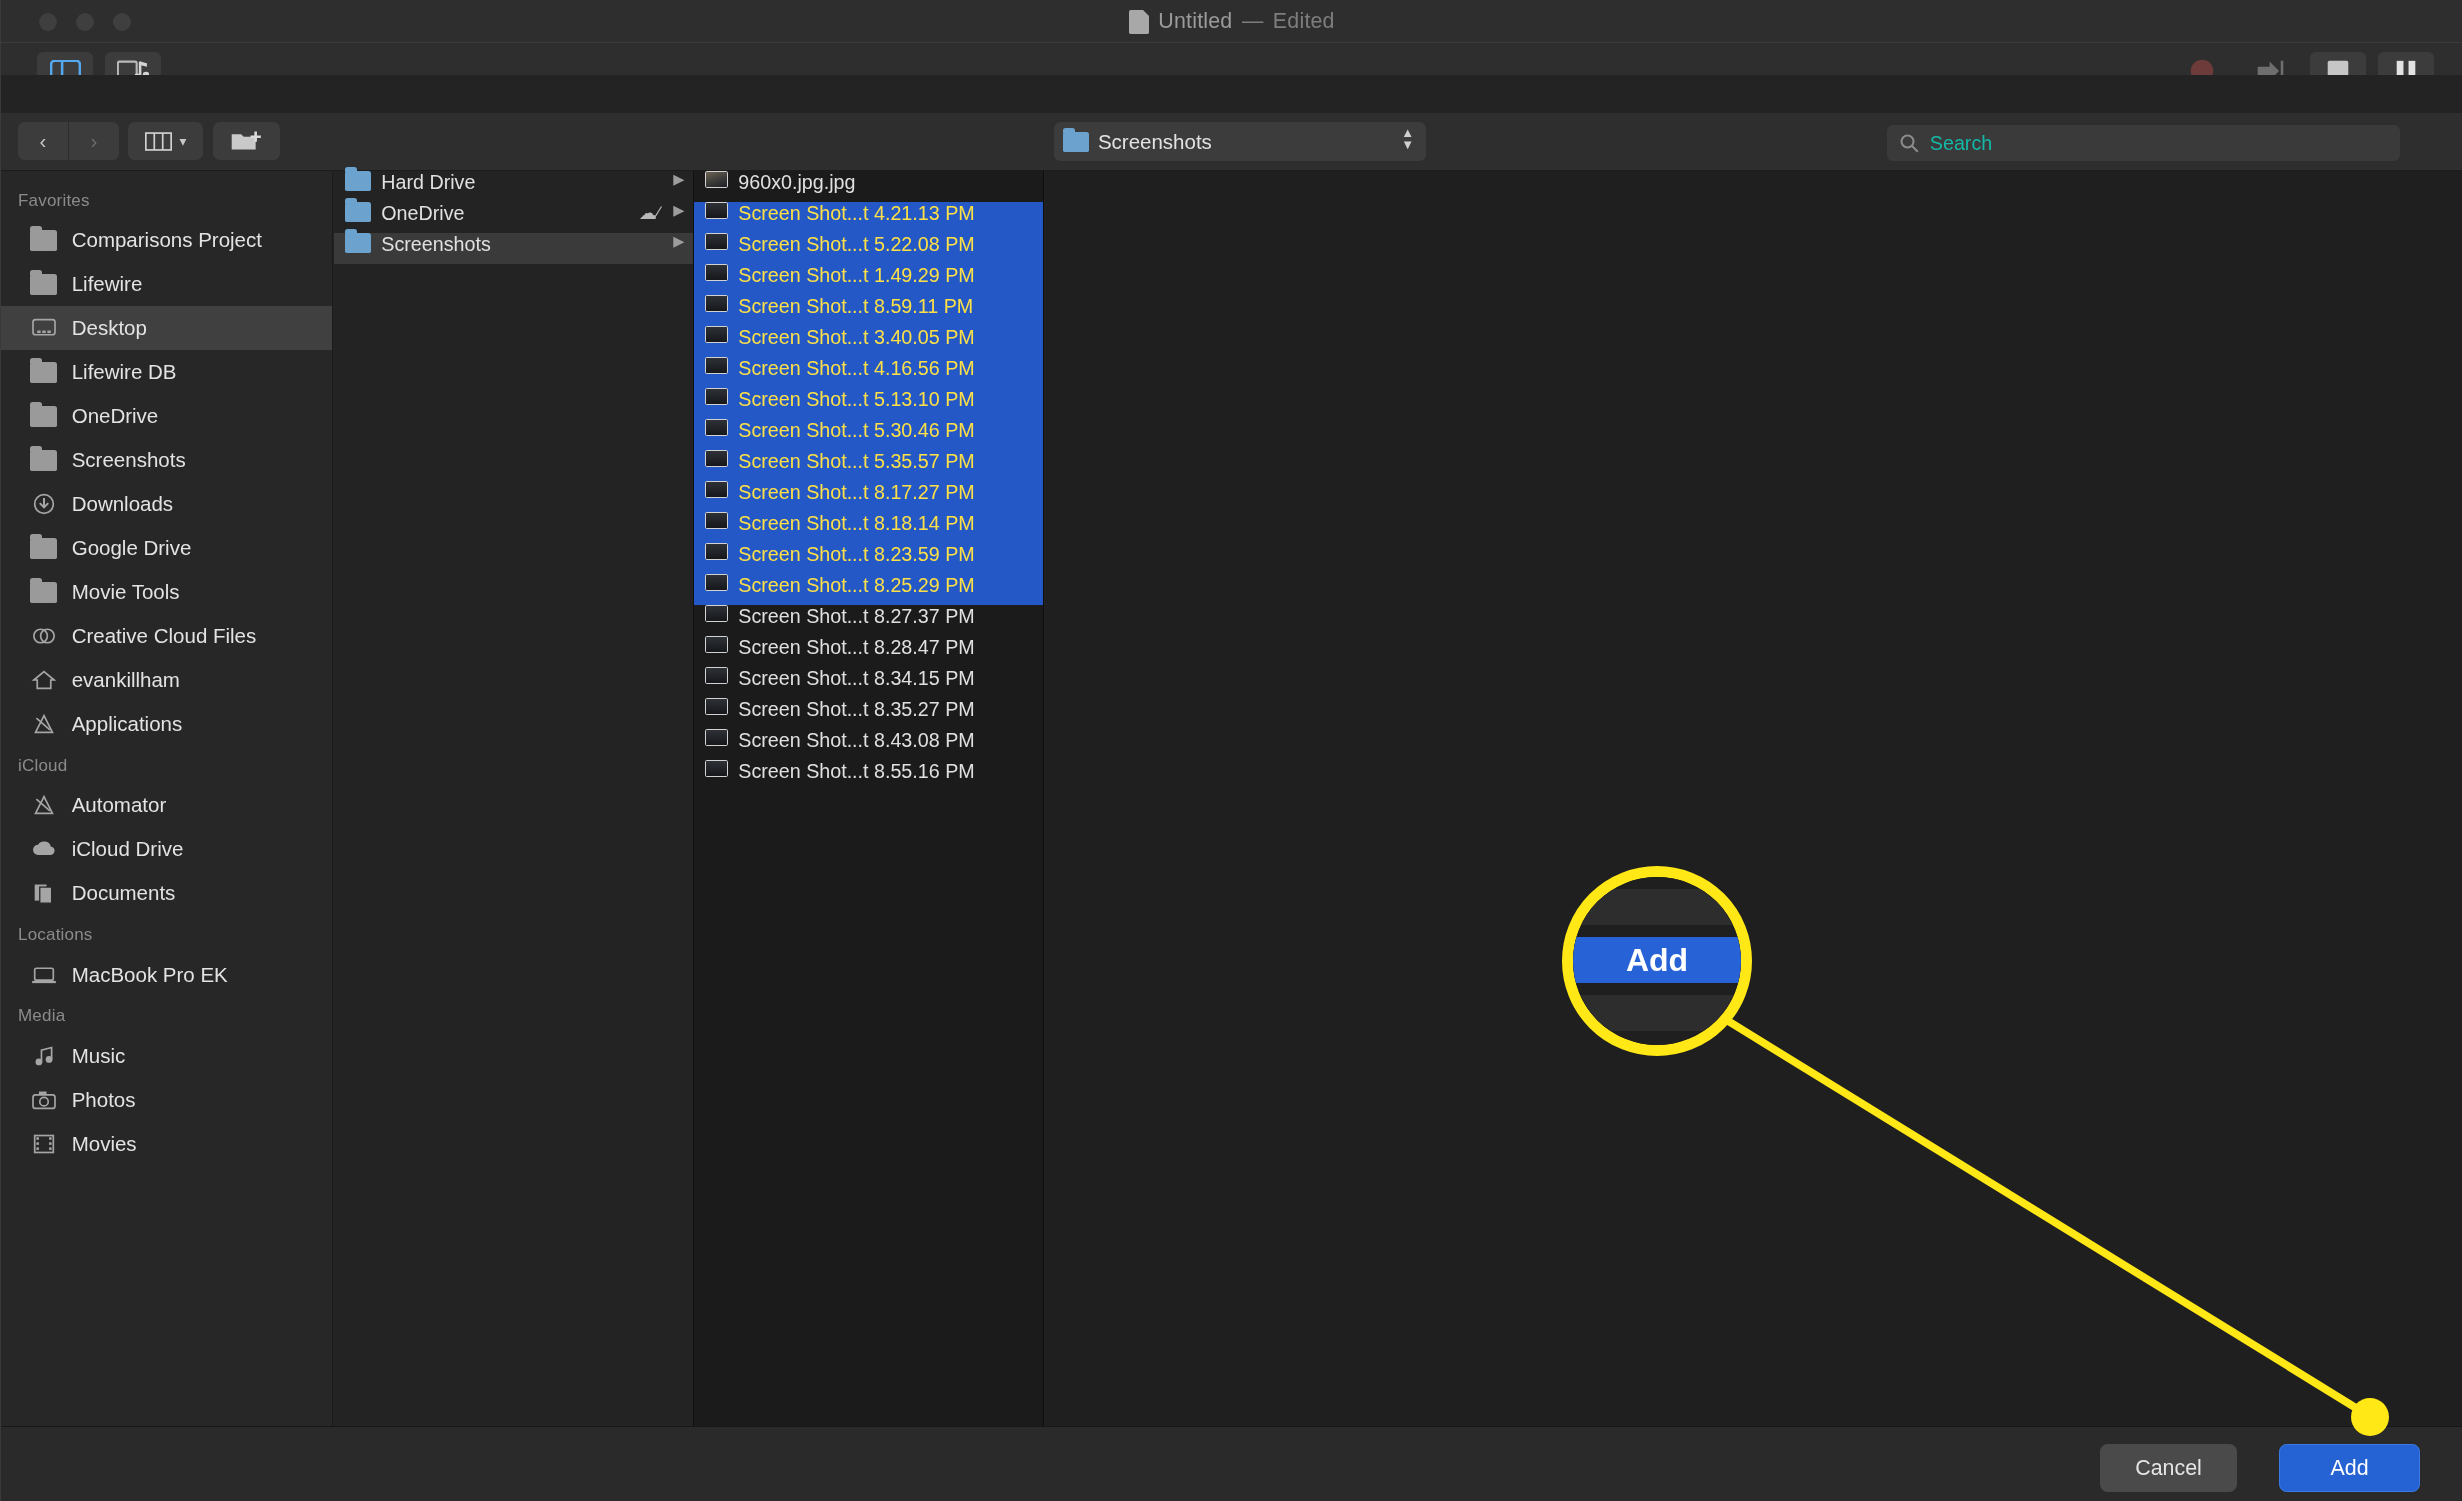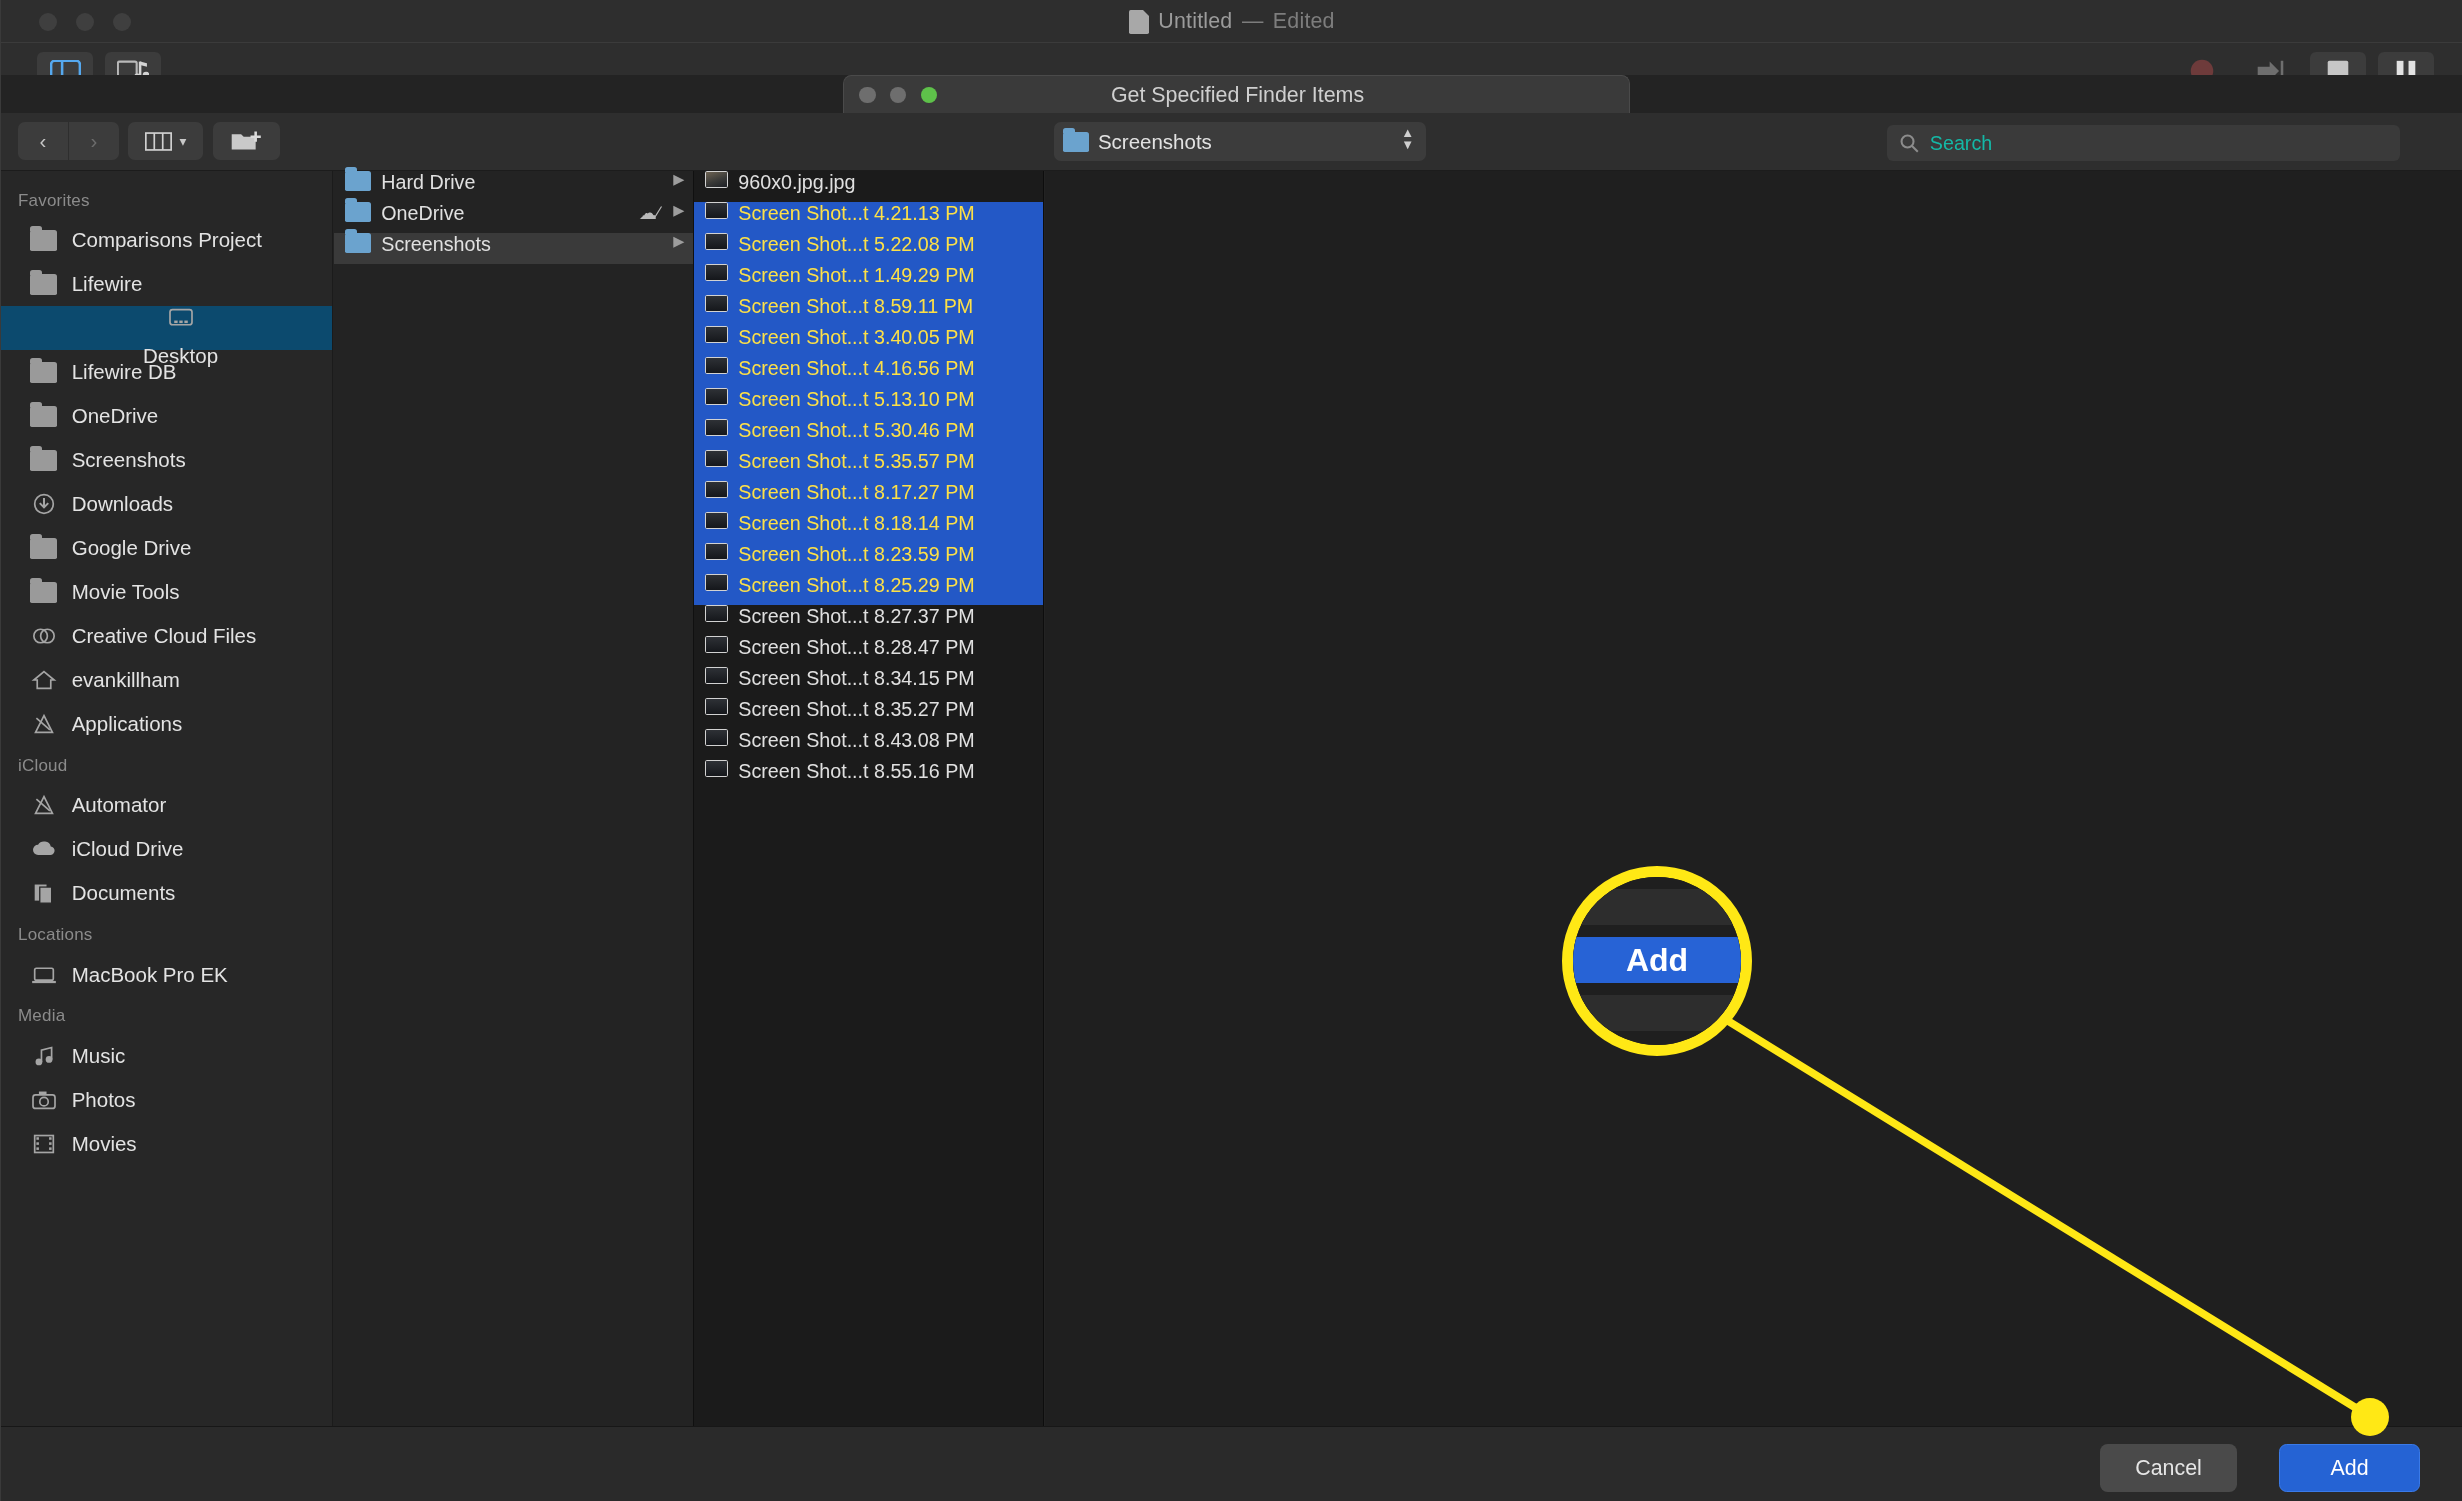--- a/index.html
+++ b/index.html
@@ -118,21 +118,21 @@
     background:#272727; border-right:0.9px solid #1b1b1b;
     padding-top:10.3px; overflow:hidden;
   }
   .side-section {
     font-size:17px; color:#8b8b8b; padding:9.4px 0 7.7px 17px; letter-spacing:0.2px;
   }
   .side-item {
     height:44px; display:flex; align-items:center; gap:13.7px;
     padding-left:28px; font-size:20.5px; color:#e3e3e3;
   }
-  .side-item.selected { background:#0c4a6e;flex-direction:column; }
+  .side-item.selected { background:#404040; }
   .side-ico { width:29px; height:24px; flex:none; display:flex; align-items:center; justify-content:center; }
   .gfolder {
     width:27px; height:20.5px; background:#9a9a9a; border-radius:2.6px 2.6px 1.7px 1.7px;
     position:relative;
   }
   .gfolder:before {
     content:""; position:absolute; left:0; top:-4.3px; width:12px; height:5.1px;
     background:#9a9a9a; border-radius:2.6px 2.6px 0 0;
   }
 
@@ -279,28 +279,20 @@
               <rect x="16" y="2" width="8" height="24" fill="#e3e3e3"></rect>
             </svg>
         </div>
         <div class="tb-label">Pause</div>
       </div>
     </div>
   </div>
 
   <div id="file-dialog">
 
-    <div id="dialog-titlebar">
-      <div class="dlg-dots">
-        <div class="dlg-dot" style="background:#6e6e6e"></div>
-        <div class="dlg-dot" style="background:#6e6e6e"></div>
-        <div class="dlg-dot" style="background:#5ec14a"></div>
-      </div>
-      <div id="dialog-title">Get Specified Finder Items</div>
-    </div>
 
     <div id="dialog-navbar">
       <div class="nav-btn" style="position:absolute;left:17px;top:9.4px;width:50px;border-radius:6.8px 0 0 6.8px;">
         <span>‹</span>
       </div>
       <div class="nav-btn" style="position:absolute;left:68px;top:9.4px;width:50px;border-radius:0 6.8px 6.8px 0;color:#6d6d6d;">
         <span>›</span>
       </div>
       <div class="nav-btn" style="position:absolute;left:127px;top:9.4px;width:75px;gap:7.7px;">
         <svg width="27" height="19" viewBox="0 0 32 22">

